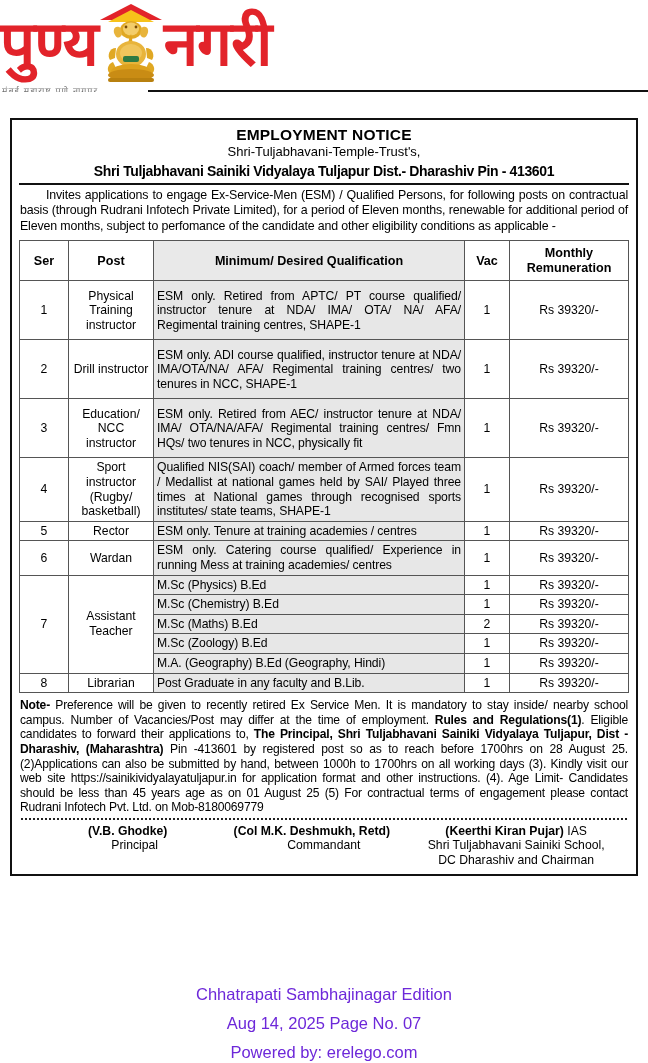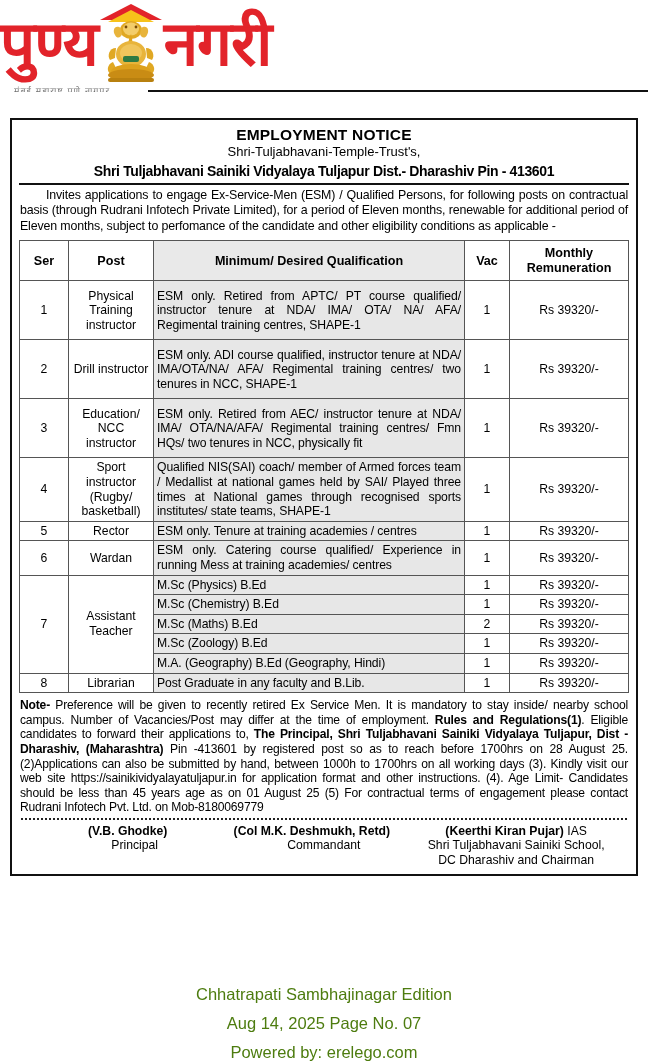--- a/index.html
+++ b/index.html
@@ -86,21 +86,20 @@
   .mast-under-text {
     font-family: "DejaVu Sans", sans-serif;
     font-size: 9px;
     color: #3c3c3c;
     letter-spacing: 1px;
     white-space: nowrap;
     position: absolute;
     left: 2px;
     top: -2px;
     opacity: .72;
-    margin-left: 12px;
   }
   .mast-rule {
     position: absolute;
     left: 148px;
     top: 4px;
     width: 500px;
     height: 2px;
     background: #111;
   }
 
@@ -223,21 +222,21 @@
   .footer {
     position: absolute;
     left: 0;
     top: 980px;
     width: 648px;
     text-align: center;
   }
   .footer div {
     font-size: 16.5px;
     line-height: 29px;
-    color: #4d7c0f;
+    color: #6d28d9;
   }
 </style>
 </head>
 <body>
 
 <div class="masthead">
   <div class="masthead-inner">
     <span class="mast-word">पुण्य</span>
     <span class="mast-logo">
       <span class="arch">

